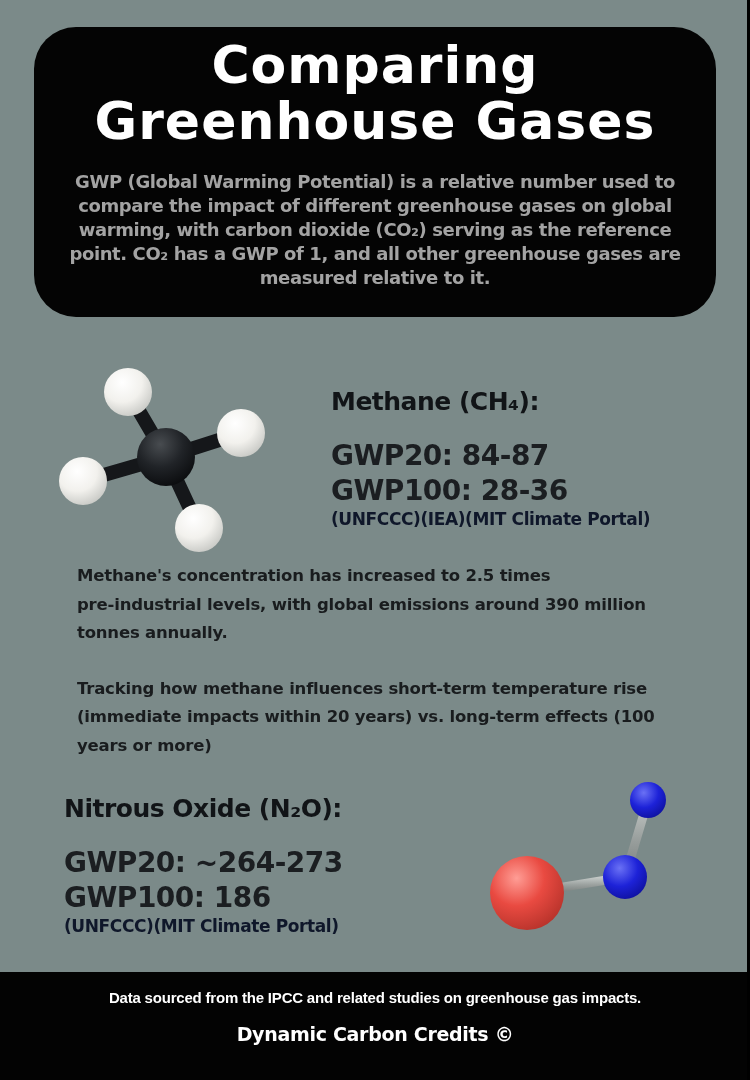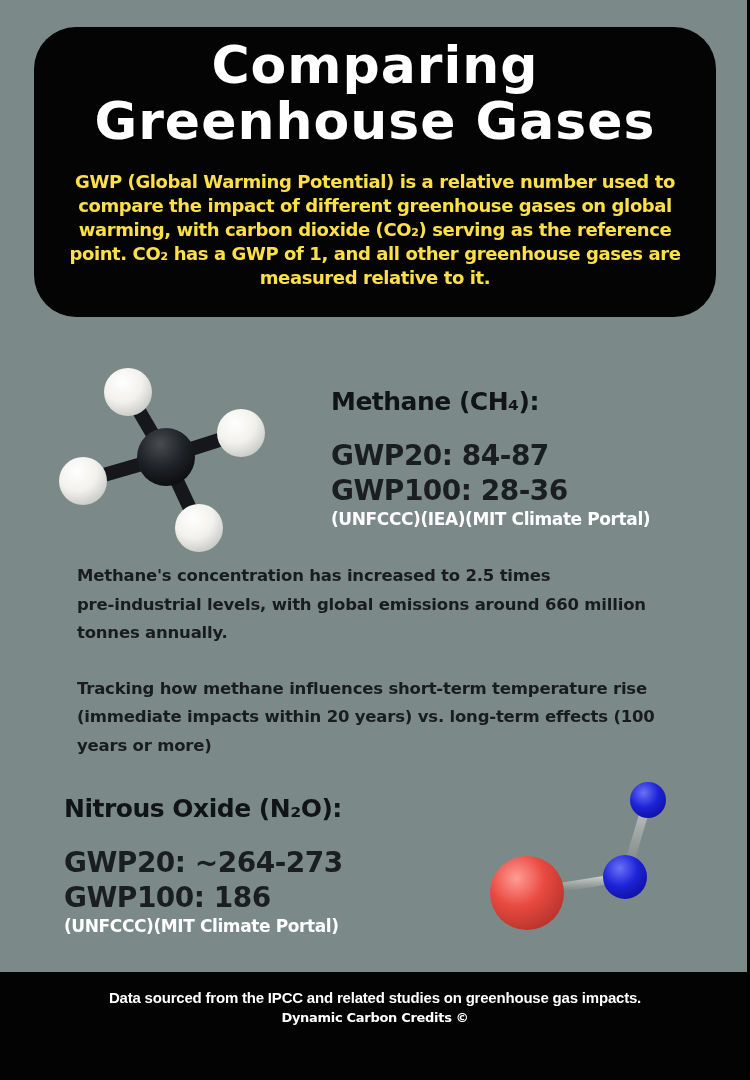--- a/index.html
+++ b/index.html
@@ -15,61 +15,61 @@
   .header-panel {
     position:absolute; left:34px; top:27px; width:682px; height:290px;
     background:#040404; border-radius:42px; text-align:center; color:#ffffff;
   }
   .title {
     margin-top:10px; font-size:52px; line-height:56px; font-weight:bold;
     letter-spacing:1px; color:#ffffff;
   }
   .desc {
     margin-top:21px; font-size:18px; line-height:24px; font-weight:bold;
-    letter-spacing:-0.4px; color:#fde047;
+    letter-spacing:-0.4px; color:#a3a3a3;
   }
   .desc > div { white-space:nowrap; }
   
   .gas-heading {
     position:absolute; font-size:25px; font-weight:bold; color:#111417;
     letter-spacing:-0.5px; white-space:nowrap;
   }
   .heading-methane { left:331px; top:387px; }
   .heading-nitrous { left:64px; top:794px; }
   .stats { position:absolute; color:#1b1e21; }
   .stats-methane { left:331px; top:438px; }
   .stats-nitrous  { left:64px;  top:845px; }
   .stat-line {
     font-size:28px; font-weight:bold; line-height:35px;
     letter-spacing:-0.5px; white-space:nowrap;
   }
   .source-line {
     font-size:17px; font-weight:bold; line-height:22px;
-    letter-spacing:-0.4px; white-space:nowrap; color:#ffffff;
+    letter-spacing:-0.4px; white-space:nowrap; color:#0f172a;
   }
   
   .paras {
     position:absolute; left:77px; top:562px; color:#191c1e;
     font-size:16.5px; font-weight:bold; line-height:28.5px; letter-spacing:-0.2px;
   }
   .para > div { white-space:nowrap; }
   .para + .para { margin-top:27px; }
   
   .molecule { position:absolute; }
   .molecule-methane { left:50px;  top:352px; }
   .molecule-n2o     { left:478px; top:758px; }
   
   .footer {
     position:absolute; left:0; bottom:0; width:750px; height:108px;
     background:#030303; text-align:center; color:#ffffff;
     font-family:"Liberation Sans", sans-serif;
   }
   .footer-line1 { padding-top:17px; font-size:15px; font-weight:bold; letter-spacing:-0.2px; }
   .footer-line2 {
-    margin-top:4px; font-size:13px; font-weight:bold;
+    margin-top:17px; font-size:19px; font-weight:bold;
     font-family:"DejaVu Sans", sans-serif; letter-spacing:-0.3px;
   }
 </style>
 </head>
 <body>
 
 <div class="page">
 
   <div class="header-panel">
     <div class="title">
@@ -117,21 +117,21 @@
   <div class="gas-heading heading-methane">Methane (CH₄):</div>
   <div class="stats stats-methane">
     <div class="stat-line">GWP20: 84-87</div>
     <div class="stat-line">GWP100: 28-36</div>
     <div class="source-line">(UNFCCC)(IEA)(MIT Climate Portal)</div>
   </div>
 
   <div class="paras">
     <div class="para">
       <div>Methane's concentration has increased to 2.5 times</div>
-      <div>pre-industrial levels, with global emissions around 660 million</div>
+      <div>pre-industrial levels, with global emissions around 390 million</div>
       <div>tonnes annually.</div>
     </div>
     <div class="para">
       <div>Tracking how methane influences short-term temperature rise</div>
       <div>(immediate impacts within 20 years) vs. long-term effects (100</div>
       <div>years or more)</div>
     </div>
   </div>
 
   <div class="gas-heading heading-nitrous">Nitrous Oxide (N₂O):</div>

